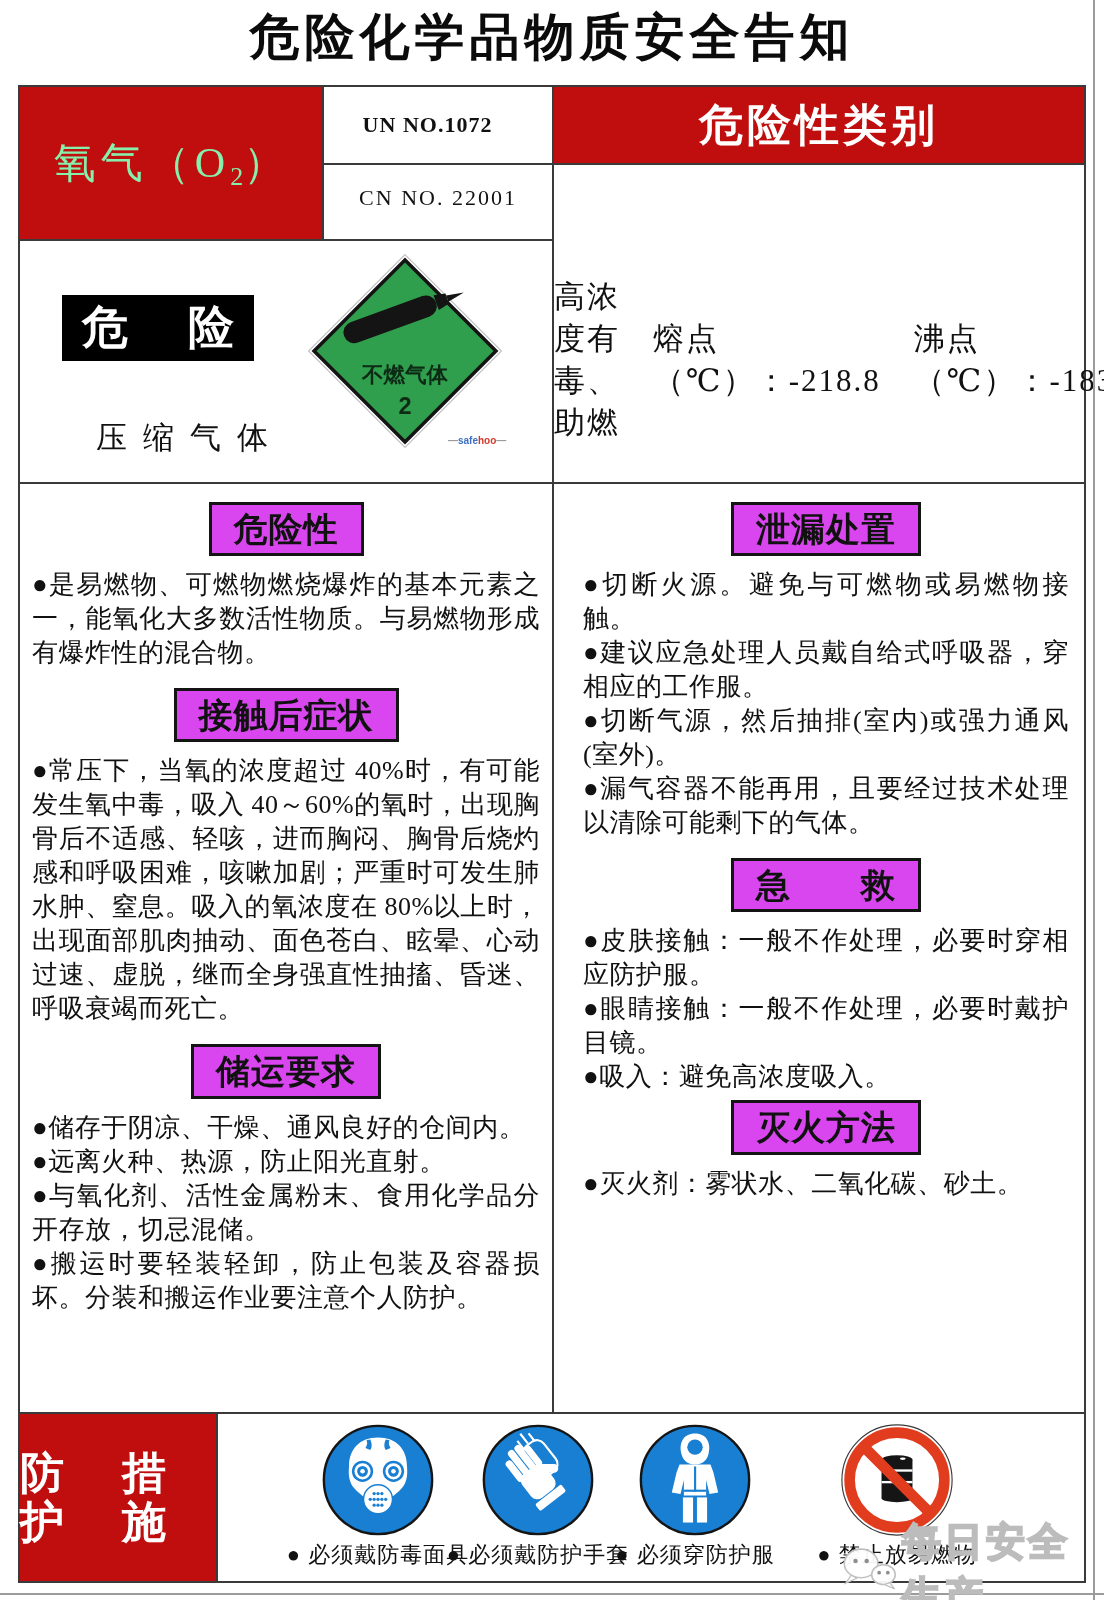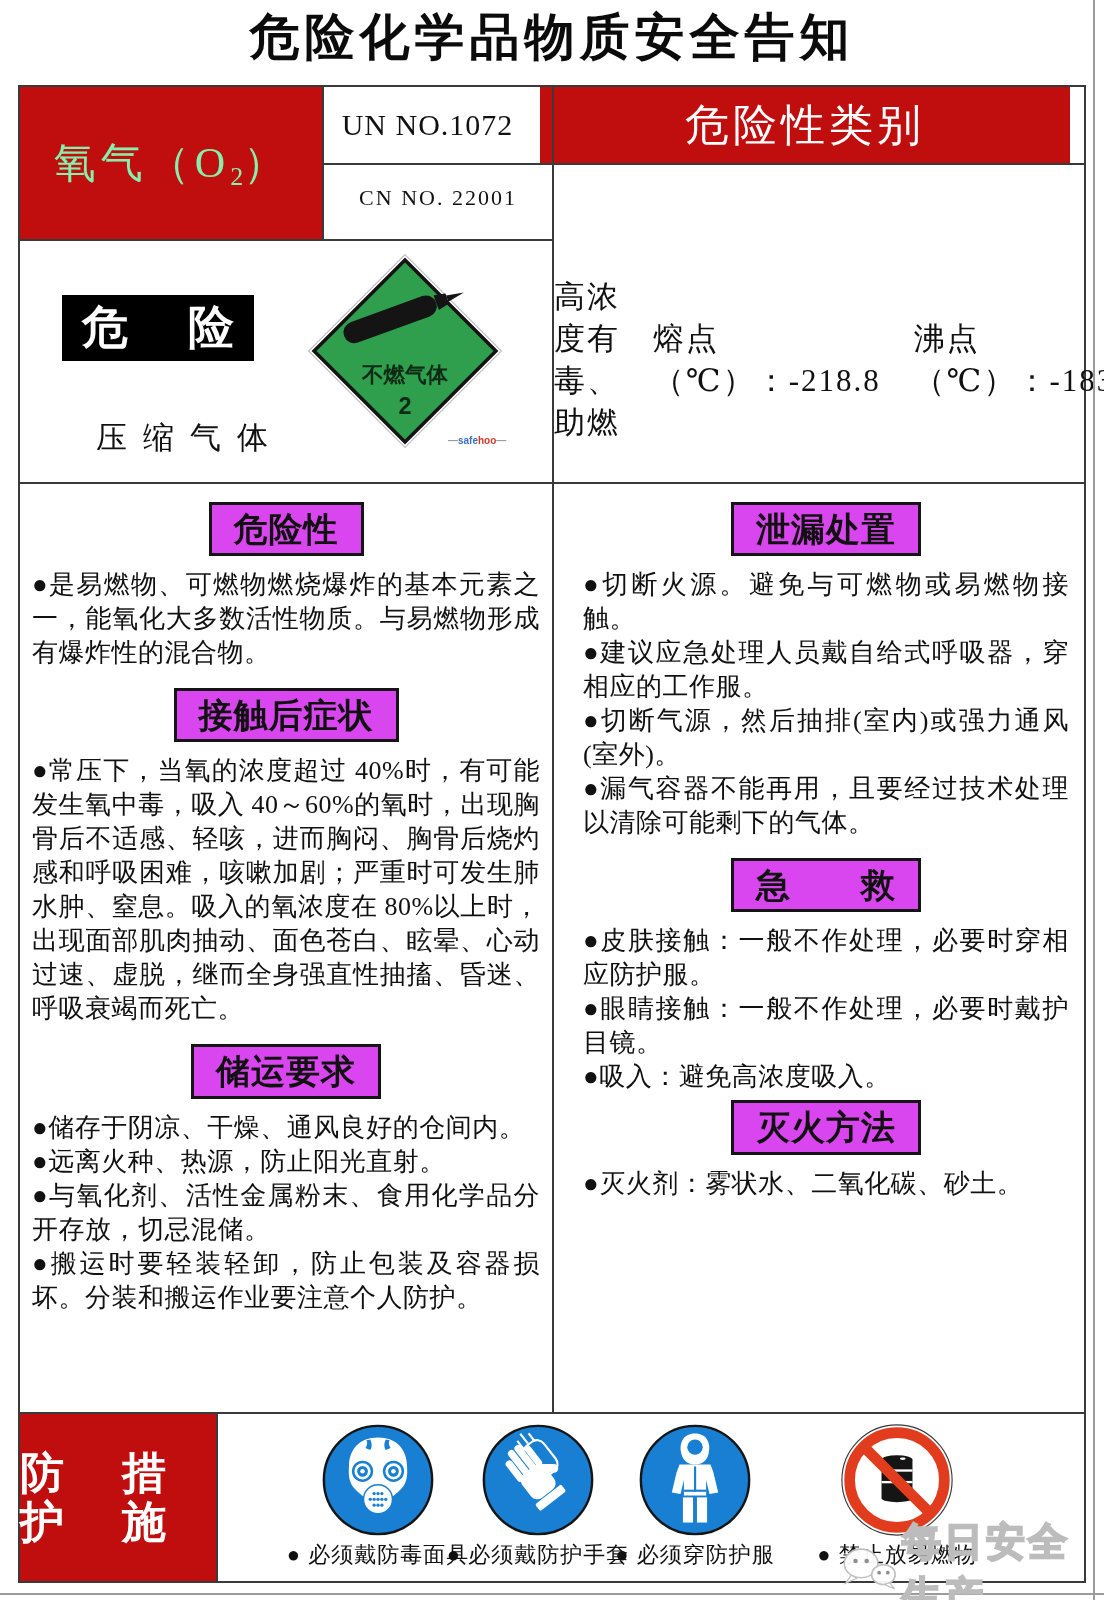--- a/index.html
+++ b/index.html
@@ -19,27 +19,27 @@
     border:2px solid #3a3a3a;box-sizing:border-box;background:#fff;}
 
   .vline,.hline{position:absolute;background:#3a3a3a;}
 
   
   .name-cell{position:absolute;left:0;top:0;width:304px;height:152px;background:#c00d0d;
     display:flex;align-items:center;justify-content:center;color:#86efac;
     font-size:42px;letter-spacing:5px;}
   .name-cell .sub{font-size:26px;vertical-align:-8px;letter-spacing:0;}
   .un-cell{position:absolute;left:304px;top:0;width:207px;height:76px;
-    display:flex;align-items:center;justify-content:center;font-size:30px;letter-spacing:1px;}
+    display:flex;align-items:center;justify-content:center;font-size:22px;letter-spacing:1px;font-weight:bold;}
   .cn-cell{position:absolute;left:304px;top:78px;width:228px;height:66px;
     display:flex;align-items:center;justify-content:center;font-size:22px;letter-spacing:2px;}
-  .class-header{position:absolute;left:520px;top:0;width:530px;height:76px;background:#c00d0d;
+  .class-header{position:absolute;left:534px;top:0;width:530px;height:76px;background:#c00d0d;
     display:flex;align-items:center;justify-content:center;color:#fff;
     font-family:"Liberation Sans","DejaVu Sans",sans-serif;
-    font-size:44px;font-weight:400;letter-spacing:4px;}
+    font-size:44px;font-weight:700;letter-spacing:4px;}
 
   
   .danger-box{position:absolute;left:42px;top:208px;width:192px;height:66px;background:#000;
     display:flex;align-items:center;justify-content:space-between;padding:0 20px;box-sizing:border-box;
     color:#fff;font-family:"Liberation Sans","DejaVu Sans",sans-serif;font-size:46px;font-weight:900;}
   .compressed{position:absolute;left:76px;top:330px;font-size:31px;letter-spacing:16px;}
   .placard{position:absolute;left:287px;top:166px;width:196px;height:196px;}
   .safehoo{position:absolute;left:428px;top:348px;font-size:10px;font-weight:bold;
     font-family:"Liberation Sans","DejaVu Sans",sans-serif;color:#9a9a9a;}
   .safehoo .b{color:#3b6fc4;}

